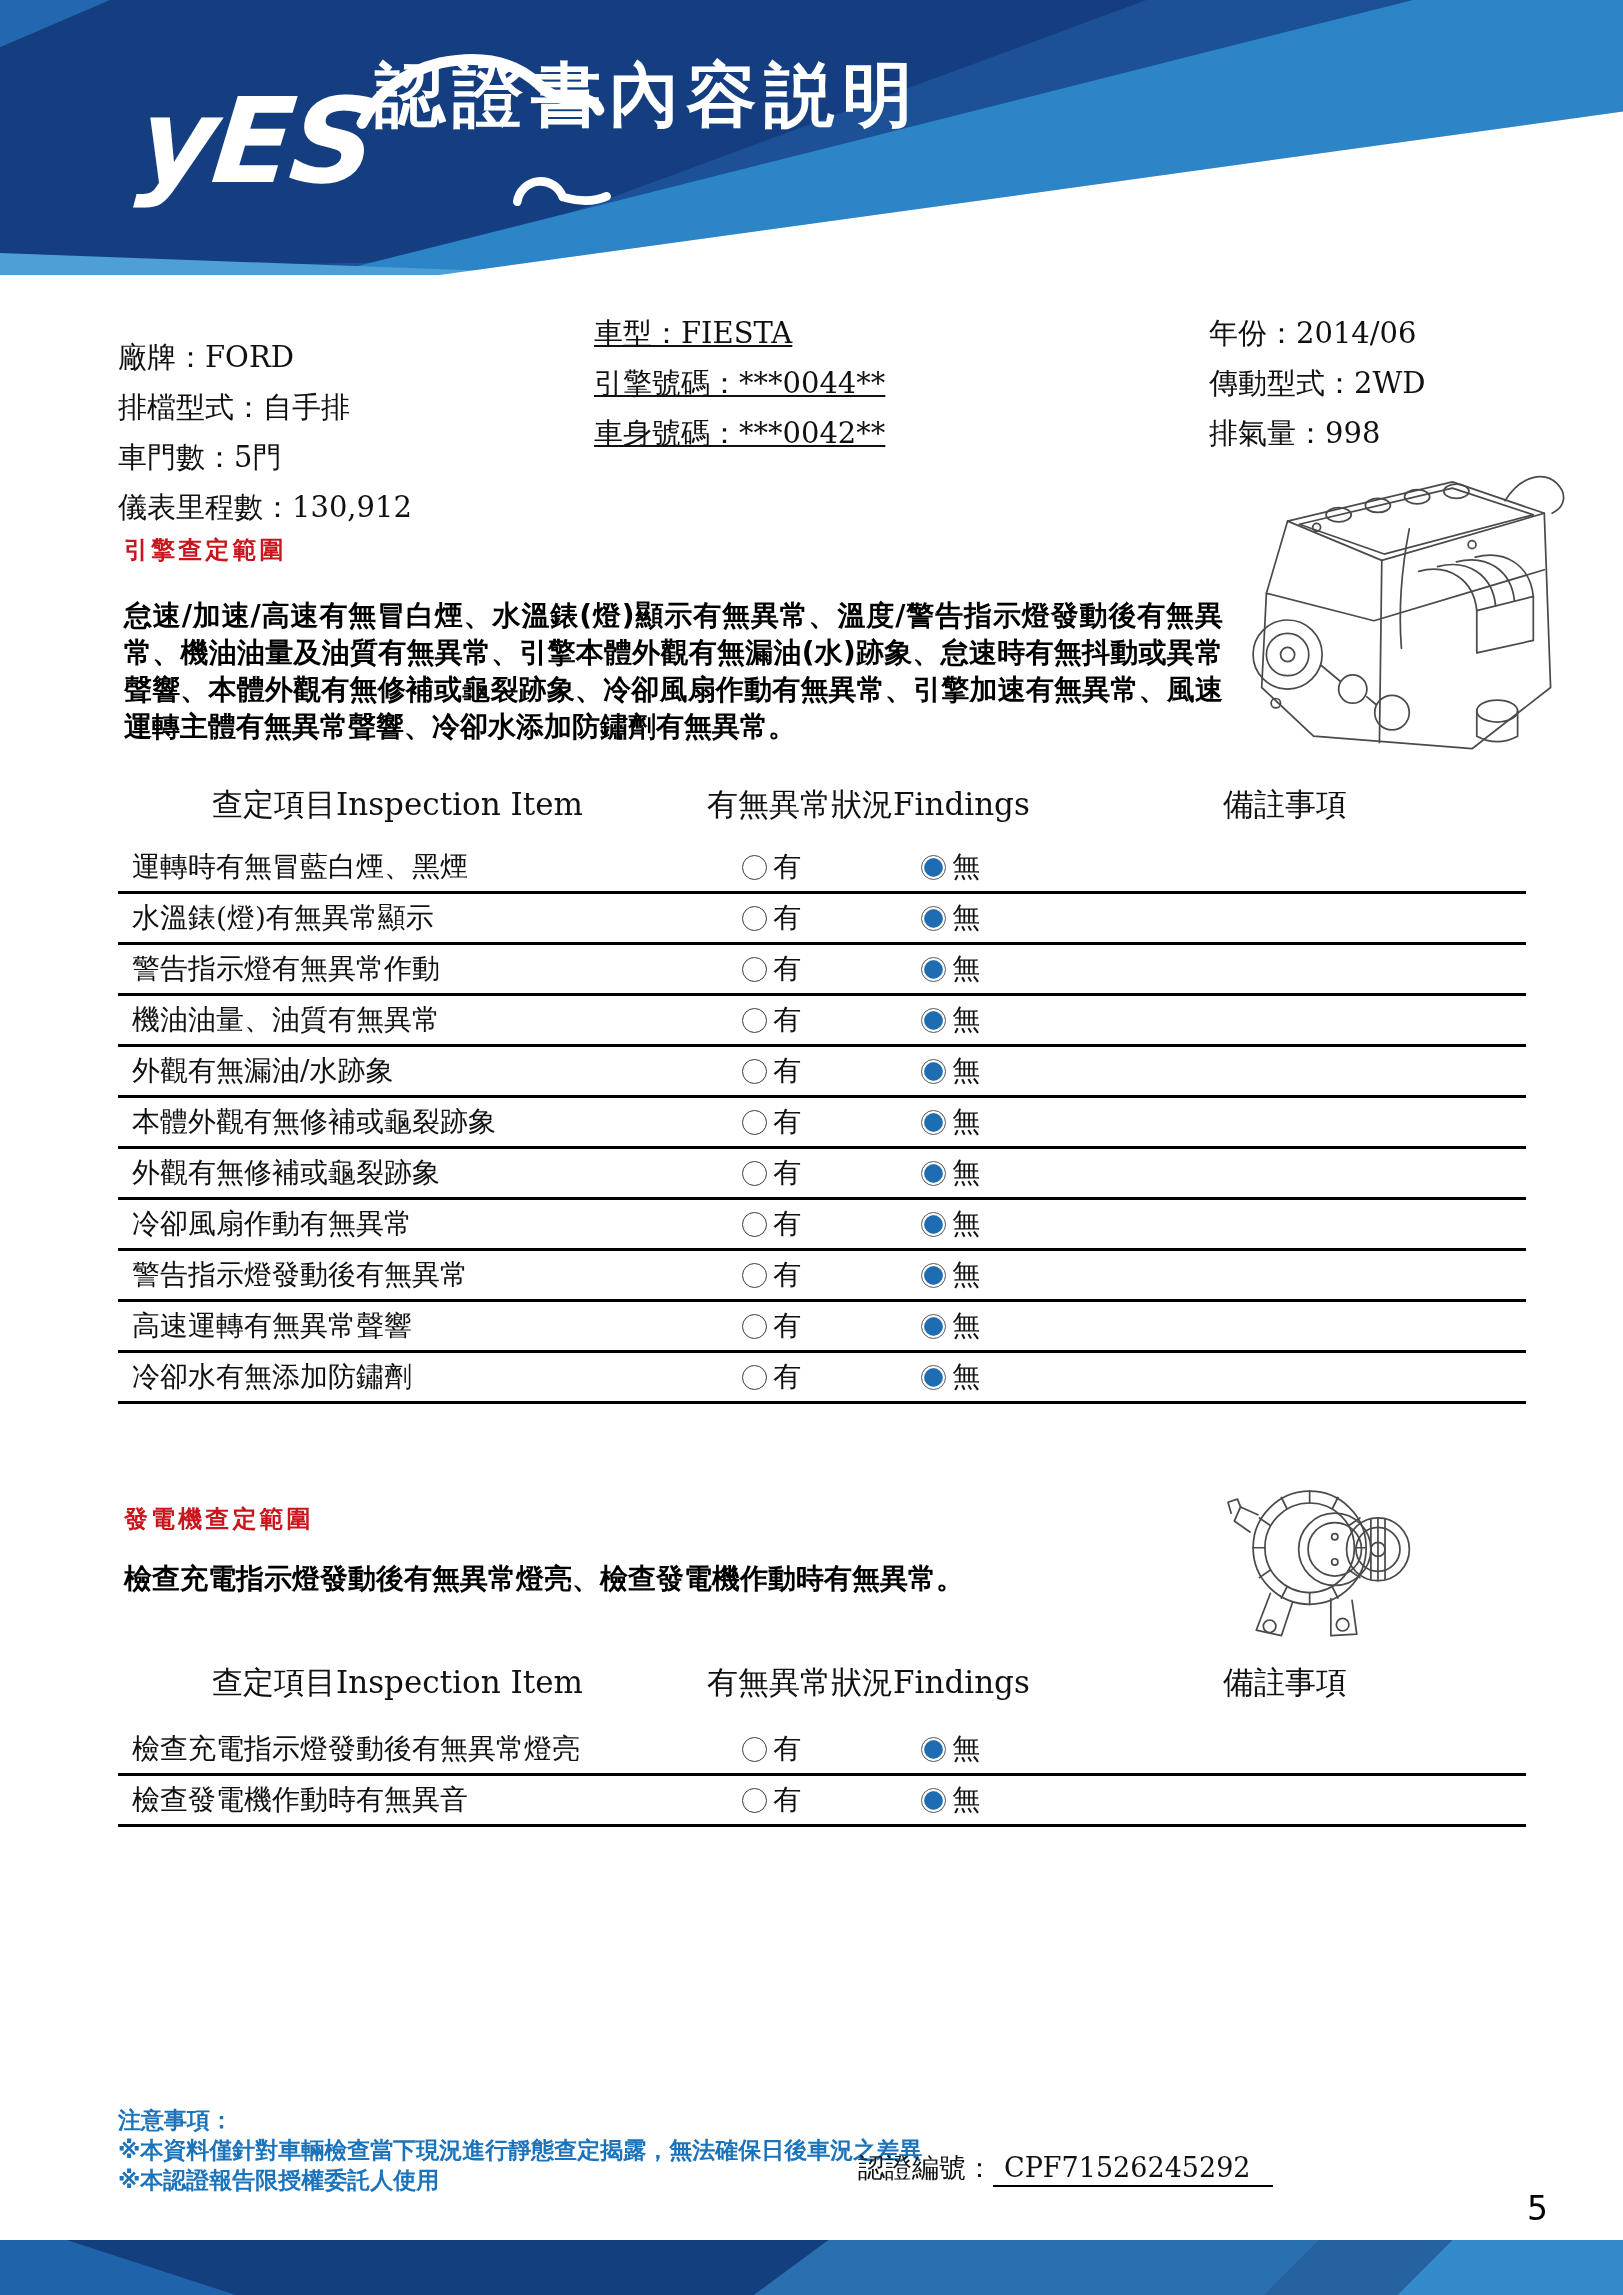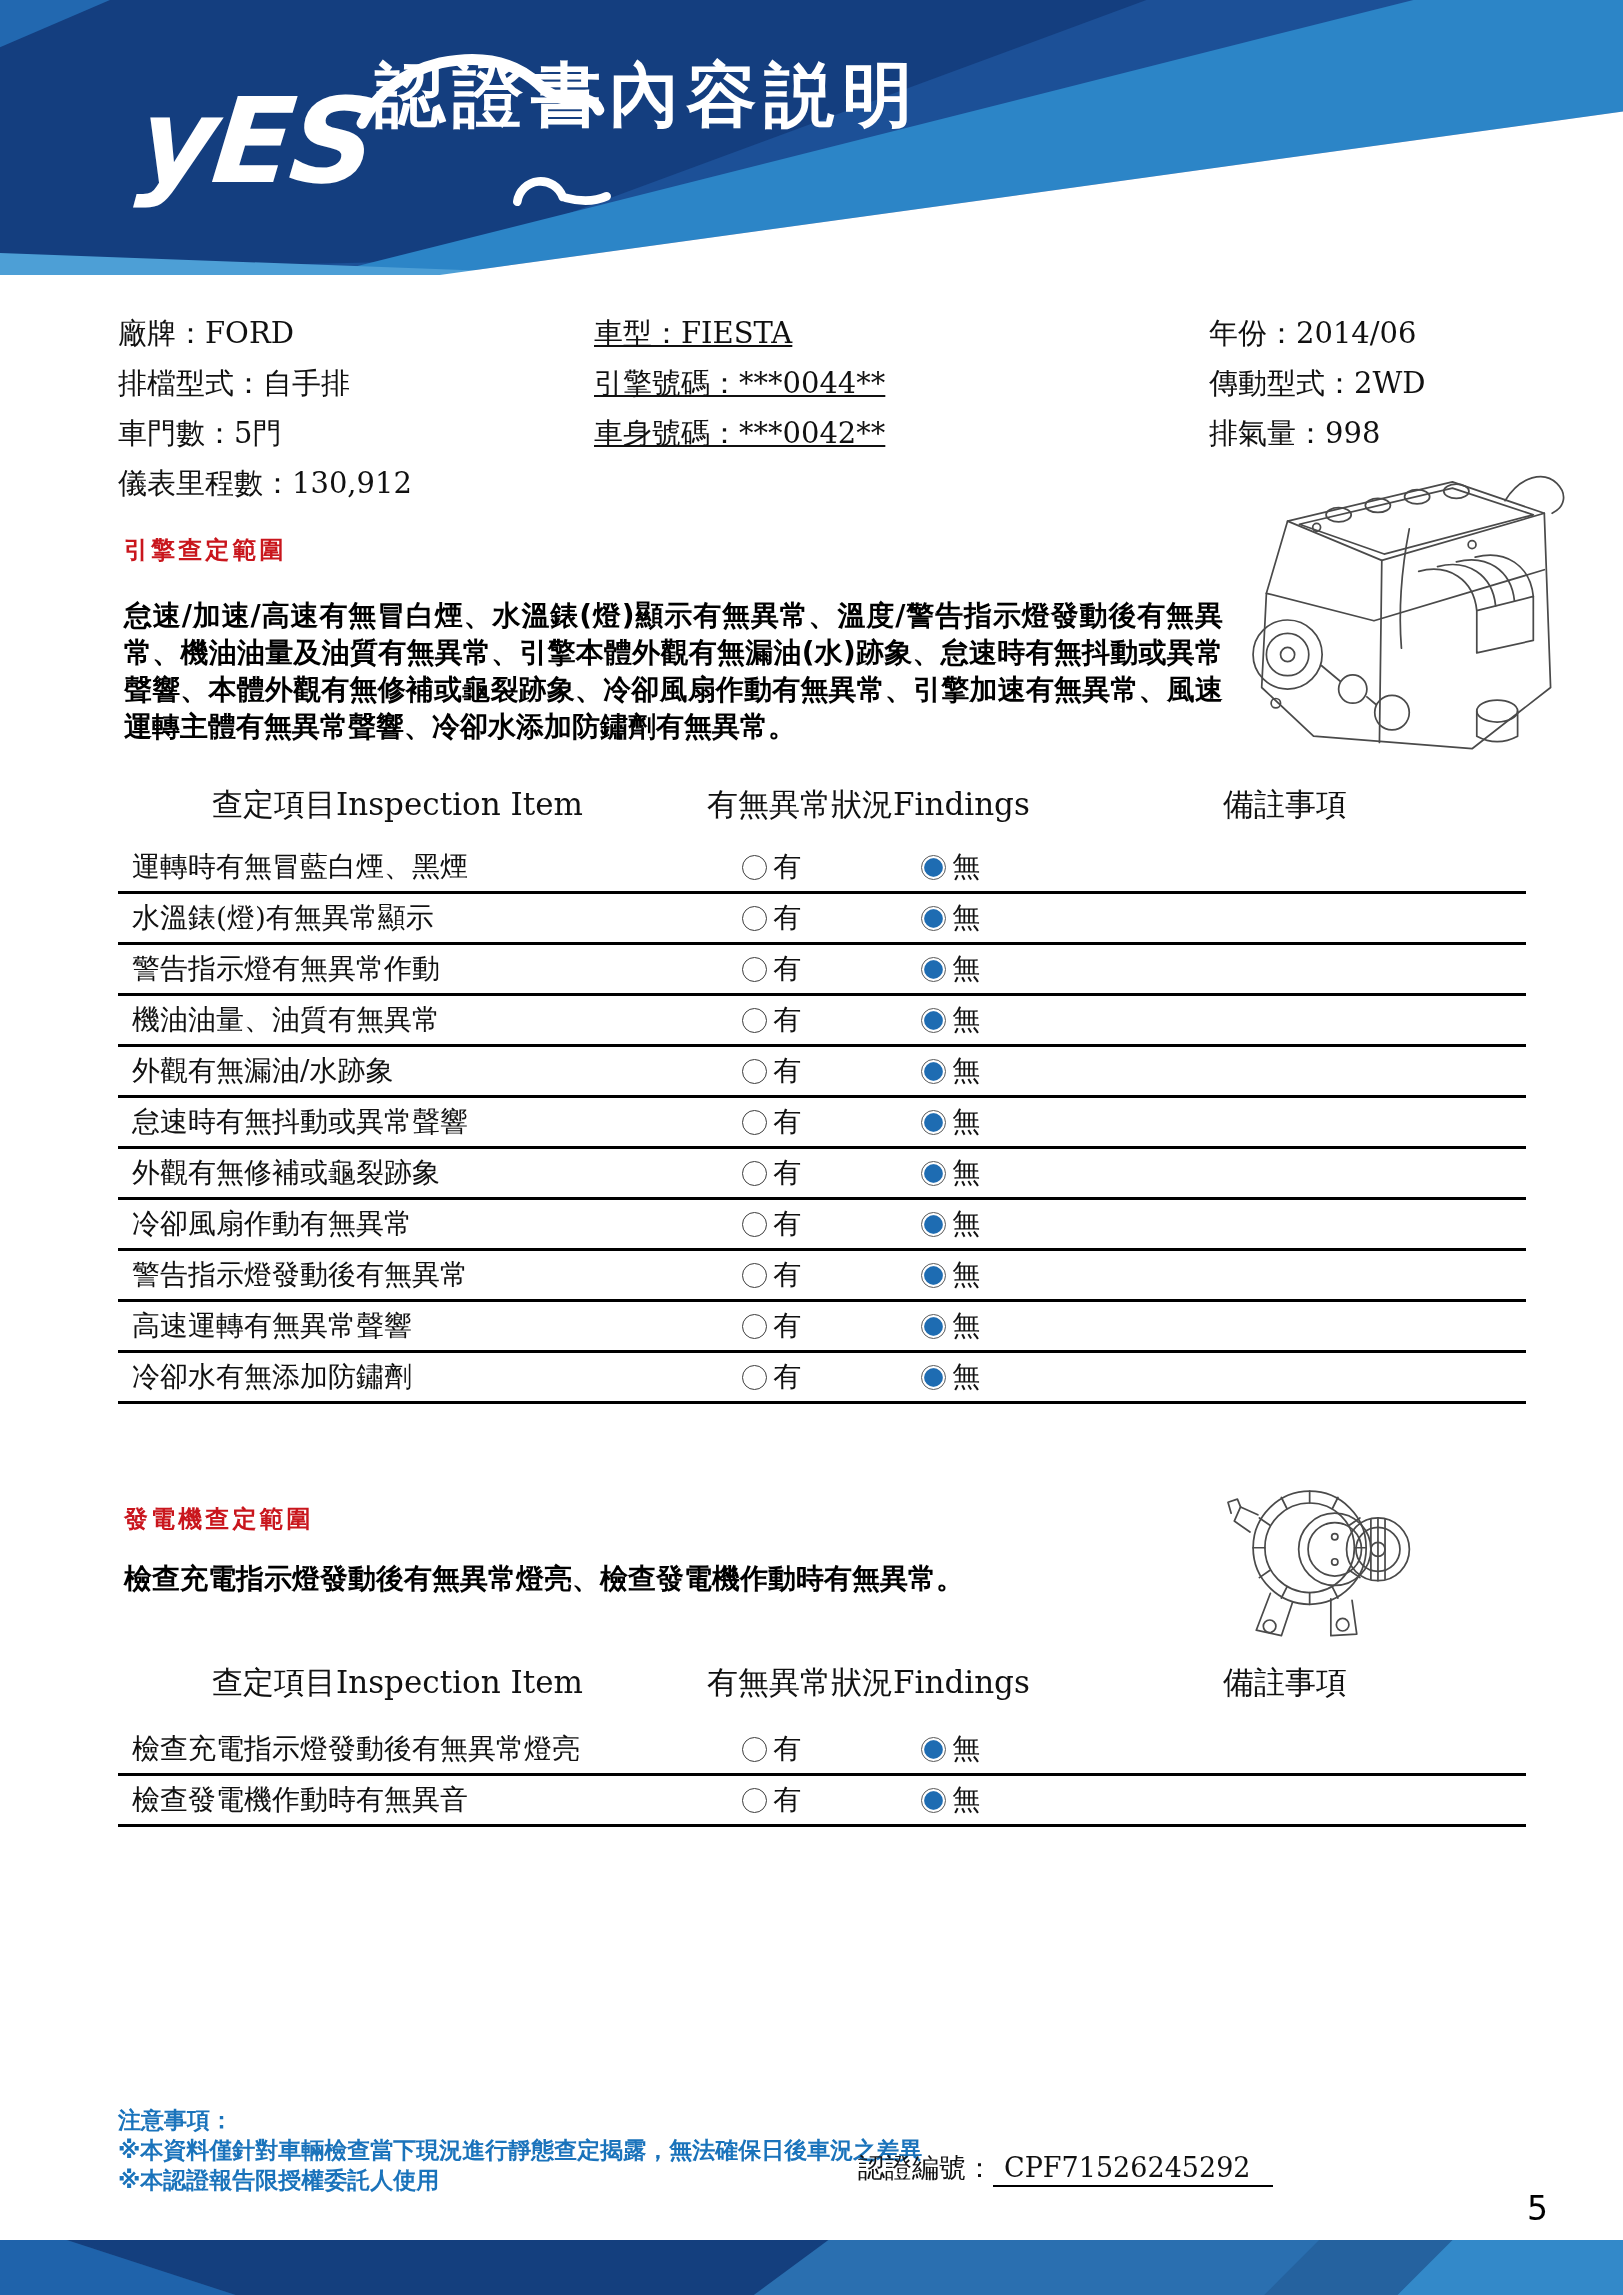--- a/index.html
+++ b/index.html
@@ -12,21 +12,21 @@
   #logo-wrap{position:absolute;left:118px;top:33px;width:408px;height:196px;}
   #logo-text{position:absolute;left:22px;top:49px;font-family:"DejaVu Sans","Liberation Sans",sans-serif;
              font-style:italic;font-weight:900;font-size:118px;line-height:118px;color:#ffffff;
              transform:skewX(-6deg);letter-spacing:-3.1px;}
   #logo-swoosh{position:absolute;left:236px;top:7.9px;}
   #page-title{position:absolute;left:375px;top:49px;font-family:"DejaVu Sans","Liberation Sans",sans-serif;
               font-weight:900;font-size:70px;color:#ffffff;letter-spacing:7.9px;white-space:nowrap;}
 
   
   .info-col{position:absolute;top:308px;font-size:29px;line-height:50px;white-space:nowrap;}
-  #info-col1{left:118px;} #info-col2{left:594px;text-decoration:underline;} #info-col3{left:1209px;}
+  #info-col1{left:118px;margin-top:24px;} #info-col2{left:594px;text-decoration:underline;} #info-col3{left:1209px;}
 
   
   .sec-heading{position:absolute;left:124px;font-family:"DejaVu Sans","Liberation Sans",sans-serif;
                font-weight:900;font-size:24px;color:#c9161d;letter-spacing:3.1px;white-space:nowrap;}
   .sec-desc{position:absolute;left:124px;width:1099px;font-family:"DejaVu Sans","Liberation Sans",sans-serif;
             font-weight:900;font-size:28px;line-height:37px;color:#000;text-align:justify;}
 
   
   .tbl-head{position:absolute;height:39px;font-size:31px;white-space:nowrap;}
   .tbl-head .h-item{position:absolute;left:94px;}
@@ -187,21 +187,21 @@
     <span class="radio yes">
       <span class="dot"></span>
       <span class="rlabel">有</span>
     </span>
     <span class="radio no">
       <span class="dot on"></span>
       <span class="rlabel">無</span>
     </span>
   </div>
       <div class="t-row">
-    <span class="item-label">怠速時有無抖動或異常聲響</span>
+    <span class="item-label">本體外觀有無修補或龜裂跡象</span>
     <span class="radio yes">
       <span class="dot"></span>
       <span class="rlabel">有</span>
     </span>
     <span class="radio no">
       <span class="dot on"></span>
       <span class="rlabel">無</span>
     </span>
   </div>
       <div class="t-row">

